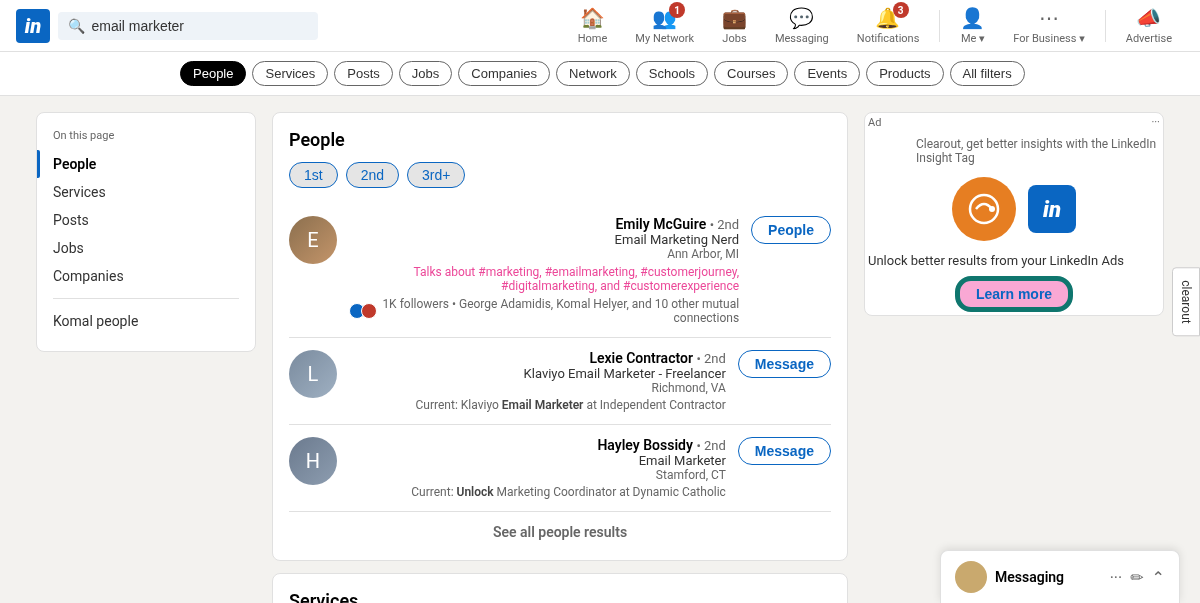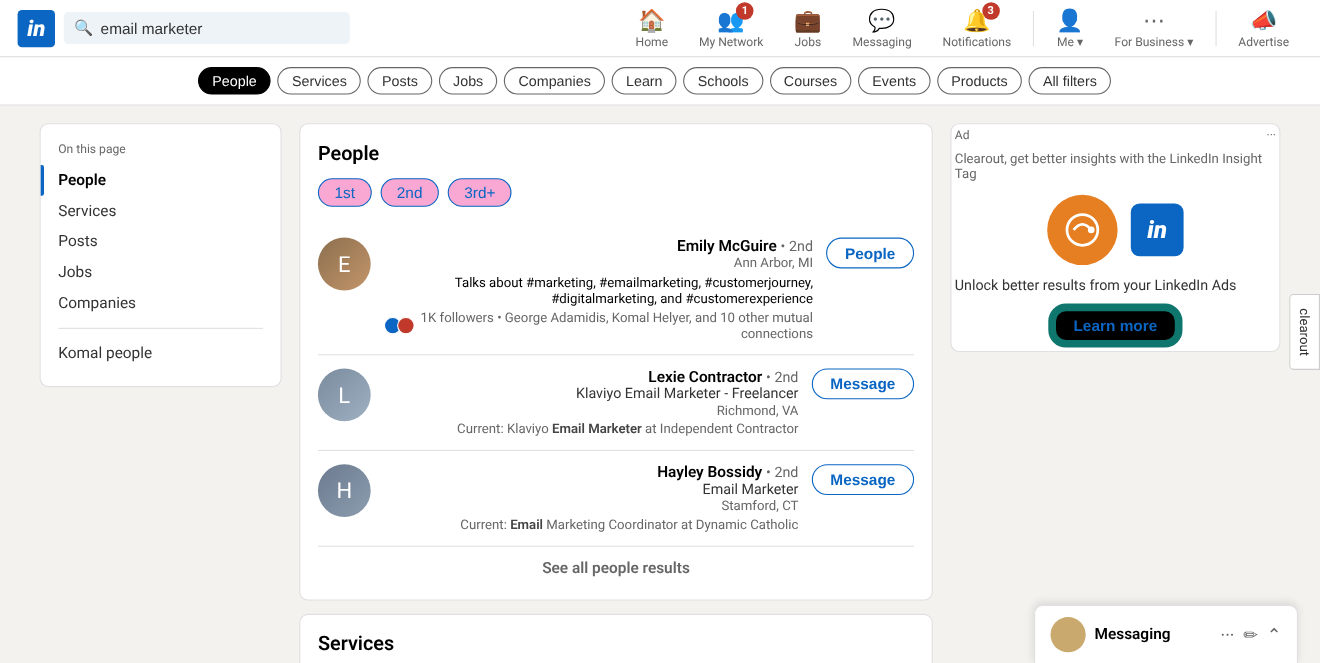--- a/index.html
+++ b/index.html
@@ -38,56 +38,56 @@
 
     
     .content { flex: 1; min-width: 0; display: flex; flex-direction: column; gap: 12px; }
 
     
     .section-card { background: #fff; border: 1px solid #e0e0e0; border-radius: 8px; padding: 16px; }
     .section-title { font-size: 18px; font-weight: 600; margin-bottom: 12px; }
 
     
     .filter-tabs { display: flex; gap: 8px; margin-bottom: 16px; }
-    .filter-tab { border: 1px solid #0a66c2; border-radius: 16px; padding: 4px 14px; font-size: 14px; color: #0a66c2; cursor: pointer; background: #f9a8d4; }
+    .filter-tab { border: 1px solid #0a66c2; border-radius: 16px; padding: 4px 14px; font-size: 14px; color: #0a66c2; cursor: pointer; background: #e5e5e5; }
 
     
     .person-result { display: flex; align-items: flex-start; padding: 12px 0; border-bottom: 1px solid #e0e0e0; gap: 12px; }
     .person-result:last-of-type { border-bottom: none; }
     .avatar { width: 48px; height: 48px; border-radius: 50%; background: #ccc; flex-shrink: 0; overflow: hidden; display: flex; align-items: center; justify-content: center; font-size: 20px; color: #fff; }
     .avatar-emily { background: linear-gradient(135deg, #8b6f4e, #c4956a); }
     .avatar-lexie { background: linear-gradient(135deg, #7a8b9e, #9fb0c2); }
     .avatar-hayley { background: linear-gradient(135deg, #6b7a8e, #8d9db0); }
     .person-info { flex: 1; min-width: 0; text-align: right; }
     .person-name { font-weight: 600; font-size: 14px; }
     .person-degree { color: #666; font-size: 13px; }
     .person-title { font-size: 13px; color: #333; }
     .person-location { font-size: 12px; color: #666; }
-    .person-about { font-size: 12px; color: #000000; margin-top: 4px; }
+    .person-about { font-size: 12px; color: #ec4899; margin-top: 4px; }
     .person-mutual { display: flex; align-items: center; gap: 4px; font-size: 12px; color: #666; margin-top: 4px; }
     .mutual-avatars { display: flex; }
     .mutual-avatar { width: 16px; height: 16px; border-radius: 50%; background: #0a66c2; border: 1px solid #fff; margin-right: -4px; }
     .current-text { font-size: 12px; color: #666; margin-top: 3px; }
     .current-text b { font-weight: 600; color: #444; }
     .person-action { flex-shrink: 0; }
     .btn-follow { border: 1px solid #0a66c2; border-radius: 16px; padding: 5px 16px; color: #0a66c2; background: #fff; cursor: pointer; font-size: 14px; font-weight: 600; }
     .btn-message { border: 1px solid #0a66c2; border-radius: 16px; padding: 5px 16px; color: #0a66c2; background: #fff; cursor: pointer; font-size: 14px; font-weight: 600; text-align: right; }
 
     .see-all { text-align: center; padding: 12px 0 4px; font-size: 14px; color: #666; cursor: pointer; font-weight: 600; }
 
     
     .ad-sidebar { width: 300px; flex-shrink: 0; }
     .ad-card { background: #fff; border: 1px solid #e0e0e0; border-radius: 8px; padding: 3px; }
     .ad-header { display: flex; justify-content: space-between; align-items: center; font-size: 11px; color: #666; margin-bottom: 8px; }
     .ad-logo-area { display: flex; align-items: center; justify-content: center; gap: 12px; margin: 12px 0; }
     .ad-logo-orange { width: 64px; height: 64px; background: #e67e22; border-radius: 50%; display: flex; align-items: center; justify-content: center; color: #fff; font-size: 28px; }
     .ad-logo-linkedin { width: 48px; height: 48px; background: #0a66c2; border-radius: 8px; display: flex; align-items: center; justify-content: center; color: #fff; font-size: 22px; font-weight: 900; font-style: italic; }
     .ad-text { font-size: 13px; color: #333; text-align: left; margin: 8px 0; }
-    .ad-company { font-size: 12px; color: #666; margin-bottom: 4px; }
-    .btn-learn-more { border: 7px solid #0f766e; border-radius: 16px; padding: 5px 16px; color: #0a66c2; background: #000000; cursor: pointer; font-size: 14px; font-weight: 600; display: block; margin: 8px auto 0; }
+    .ad-company { font-size: 12px; color: #666; margin-bottom: 4px; margin-left: 48px; }
+    .btn-learn-more { border: 5px solid #0f766e; border-radius: 16px; padding: 5px 16px; color: #0a66c2; background: #f9a8d4; cursor: pointer; font-size: 14px; font-weight: 600; display: block; margin: 8px auto 0; }
 
     
     .clearout-label { position: fixed; right: 0; top: 50%; transform: translateY(-50%); background: #fff; border: 1px solid #ccc; writing-mode: vertical-rl; padding: 12px 6px; font-size: 12px; color: #333; border-radius: 4px 0 0 4px; cursor: pointer; }
 
     
     .messaging-bar { position: fixed; bottom: 0; right: 20px; background: #fff; border: 1px solid #e0e0e0; border-bottom: none; border-radius: 8px 8px 0 0; display: flex; align-items: center; padding: 10px 14px; gap: 8px; width: 240px; cursor: pointer; box-shadow: 0 -2px 8px rgba(0,0,0,0.1); }
     .messaging-avatar { width: 32px; height: 32px; border-radius: 50%; background: #c9a96e; flex-shrink: 0; }
     .messaging-label { font-weight: 600; font-size: 14px; flex: 1; }
     .messaging-actions { display: flex; gap: 8px; color: #666; font-size: 16px; }
   </style>
@@ -143,21 +143,21 @@
     </div>
   </div>
 </nav>
 
 <div class="filter-bar">
   <button class="filter-pill active">People</button>
   <button class="filter-pill">Services</button>
   <button class="filter-pill">Posts</button>
   <button class="filter-pill">Jobs</button>
   <button class="filter-pill">Companies</button>
-  <button class="filter-pill">Learn</button>
+  <button class="filter-pill">Network</button>
   <button class="filter-pill">Schools</button>
   <button class="filter-pill">Courses</button>
   <button class="filter-pill">Events</button>
   <button class="filter-pill">Products</button>
   <button class="filter-pill">All filters</button>
 </div>
 
 <div class="main-layout">
 
   <aside class="sidebar">
@@ -185,20 +185,21 @@
         <button class="filter-tab">3rd+</button>
       </div>
 
       <div class="person-result">
         <div class="avatar avatar-emily">E</div>
         <div class="person-info">
           <div style="display:inline;">
             <span class="person-name">Emily McGuire</span>
             <span class="person-degree"> • 2nd</span>
           </div>
+          <div class="person-title">Email Marketing Nerd</div>
           <div class="person-location">Ann Arbor, MI</div>
           <div class="person-about">Talks about #marketing, #emailmarketing, #customerjourney, #digitalmarketing, and #customerexperience</div>
           <div class="person-mutual">
             <div class="mutual-avatars">
               <div class="mutual-avatar"></div>
               <div class="mutual-avatar" style="background:#c0392b;"></div>
             </div>
             <span>1K followers • George Adamidis, Komal Helyer, and 10 other mutual connections</span>
           </div>
         </div>
@@ -225,21 +226,21 @@
 
       <div class="person-result">
         <div class="avatar avatar-hayley">H</div>
         <div class="person-info">
           <div style="display:inline;">
             <span class="person-name">Hayley Bossidy</span>
             <span class="person-degree"> • 2nd</span>
           </div>
           <div class="person-title">Email Marketer</div>
           <div class="person-location">Stamford, CT</div>
-          <div class="current-text">Current: <b>Email</b> Marketing Coordinator at Dynamic Catholic</div>
+          <div class="current-text">Current: <b>Unlock</b> Marketing Coordinator at Dynamic Catholic</div>
         </div>
         <div class="person-action">
           <button class="btn-message">Message</button>
         </div>
       </div>
 
       <div class="see-all">See all people results</div>
     </div>
 
     <div class="section-card">

